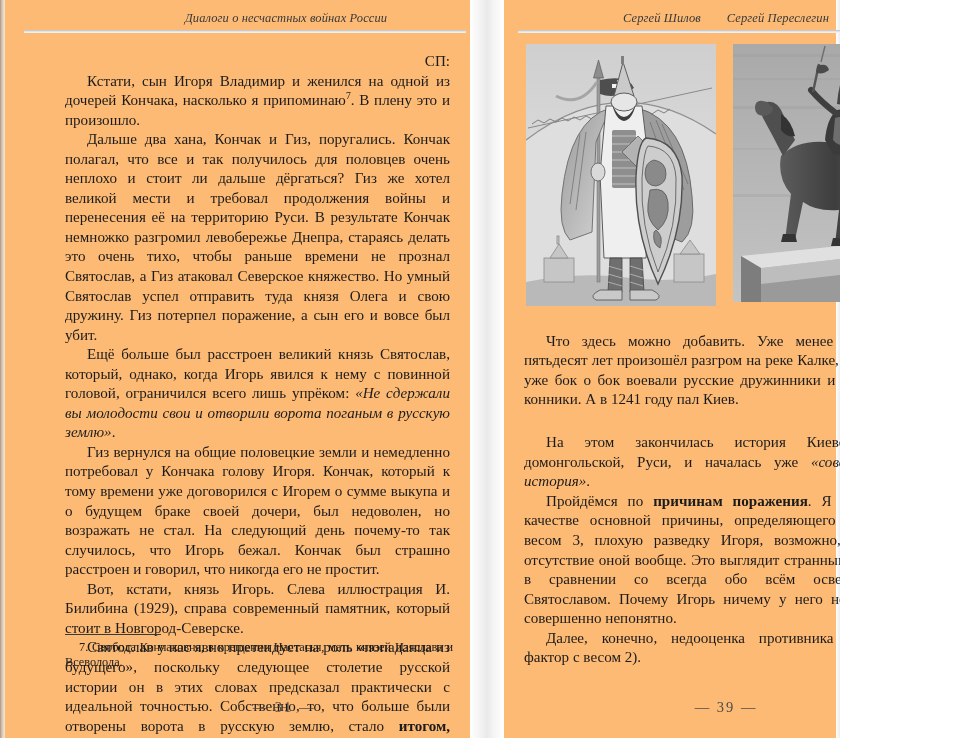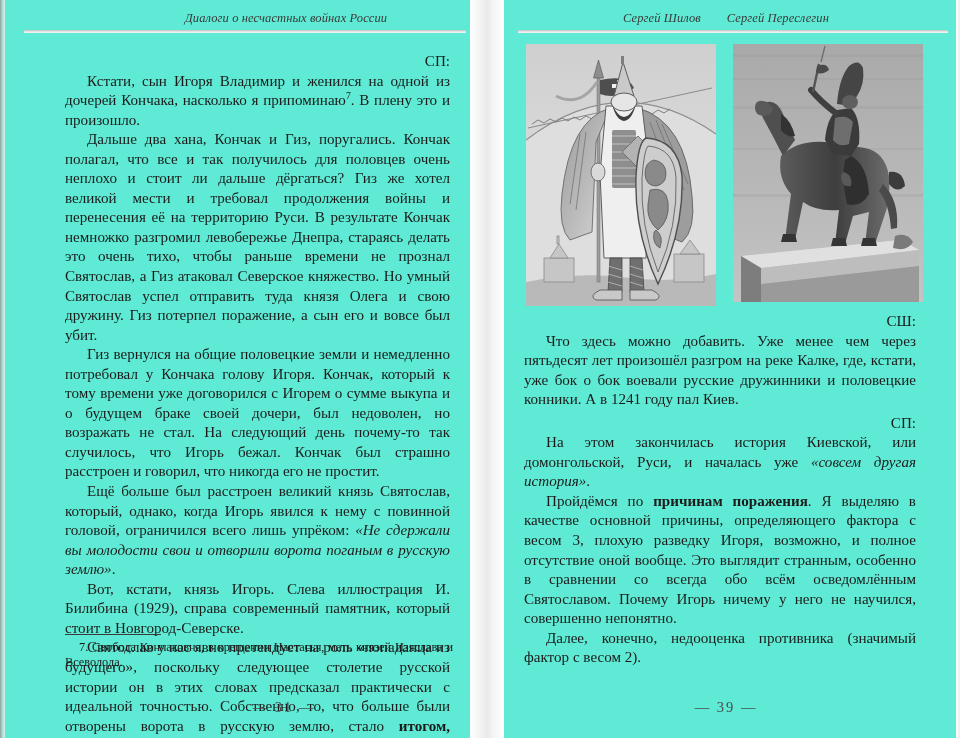--- a/index.html
+++ b/index.html
@@ -3,23 +3,23 @@
 <meta charset="utf-8">
 <title>Диалоги о несчастных войнах России — 38/39</title>
 <style>
   html, body {
     margin: 0;
     padding: 0;
     background: #ffffff;
   }
   #scan {
     position: relative;
-    width: 960px;
+    width: 840px;
     height: 738px;
-    background: #5eead4;
+    background: #fdba74;
     overflow: hidden;
     font-family: "Liberation Serif", "DejaVu Serif", serif;
     color: #1b1b1b;
   }
 
   
   .spine-left {
     position: absolute;
     left: 0; top: 0;
     width: 5px; height: 738px;
@@ -166,23 +166,23 @@
     <div class="rule"></div>
 
     <div class="body">
 
       <p class="speaker">СП:</p>
 
       <p class="para"><span>Кстати, сын Игоря Владимир и женился на одной из дочерей Кончака, насколько я припоминаю</span><sup>7</sup>. В плену это и произошло.</p>
 
       <p class="para">Дальше два хана, Кончак и Гиз, поругались. Кончак полагал, что все и так получилось для половцев очень неплохо и стоит ли дальше дёргаться? Гиз же хотел великой мести и требовал продолжения войны и перенесения её на территорию Руси. В результате Кончак немножко разгромил левобережье Днепра, стараясь делать это очень тихо, чтобы раньше времени не прознал Святослав, а Гиз атаковал Северское княжество. Но умный Святослав успел отправить туда князя Олега и свою дружину. Гиз потерпел поражение, а сын его и вовсе был убит.</p>
 
+      <p class="para"><span>Ещё больше был расстроен великий князь Святослав, который, однако, когда Игорь явился к нему с повинной головой, ограничился всего лишь упрёком: </span><span class="it">«Не сдержали вы молодости свои и отворили ворота поганым в русскую землю»</span><span>.</span></p>
+
       <p class="para">Гиз вернулся на общие половецкие земли и немедленно потребовал у Кончака голову Игоря. Кончак, который к тому времени уже договорился с Игорем о сумме выкупа и о будущем браке своей дочери, был недоволен, но возражать не стал. На следующий день почему-то так случилось, что Игорь бежал. Кончак был страшно расстроен и говорил, что никогда его не простит.</p>
-
-      <p class="para"><span>Ещё больше был расстроен великий князь Святослав, который, однако, когда Игорь явился к нему с повинной головой, ограничился всего лишь упрёком: </span><span class="it">«Не сдержали вы молодости свои и отворили ворота поганым в русскую землю»</span><span>.</span></p>
 
       <p class="para">Вот, кстати, князь Игорь. Слева иллюстрация И. Билибина (1929), справа современный памятник, который стоит в Новгород-Северске.</p>
 
       <p class="para"><span>Святослав у нас явно претендует на роль «попаданца из будущего», поскольку следующее столетие русской истории он в этих словах предсказал практически с идеальной точностью. Собственно, то, что больше были отворены ворота в русскую землю, стало </span><span class="bd">итогом, результатом войны.</span></p>
     </div>
 
     <div class="footnote">
       <div class="fn-rule"></div>
       <p><span>7.</span>
         <span>Свобода Кончаковна, в крещении Настасья, мать князей Изяслава и Всеволода.</span></p>

